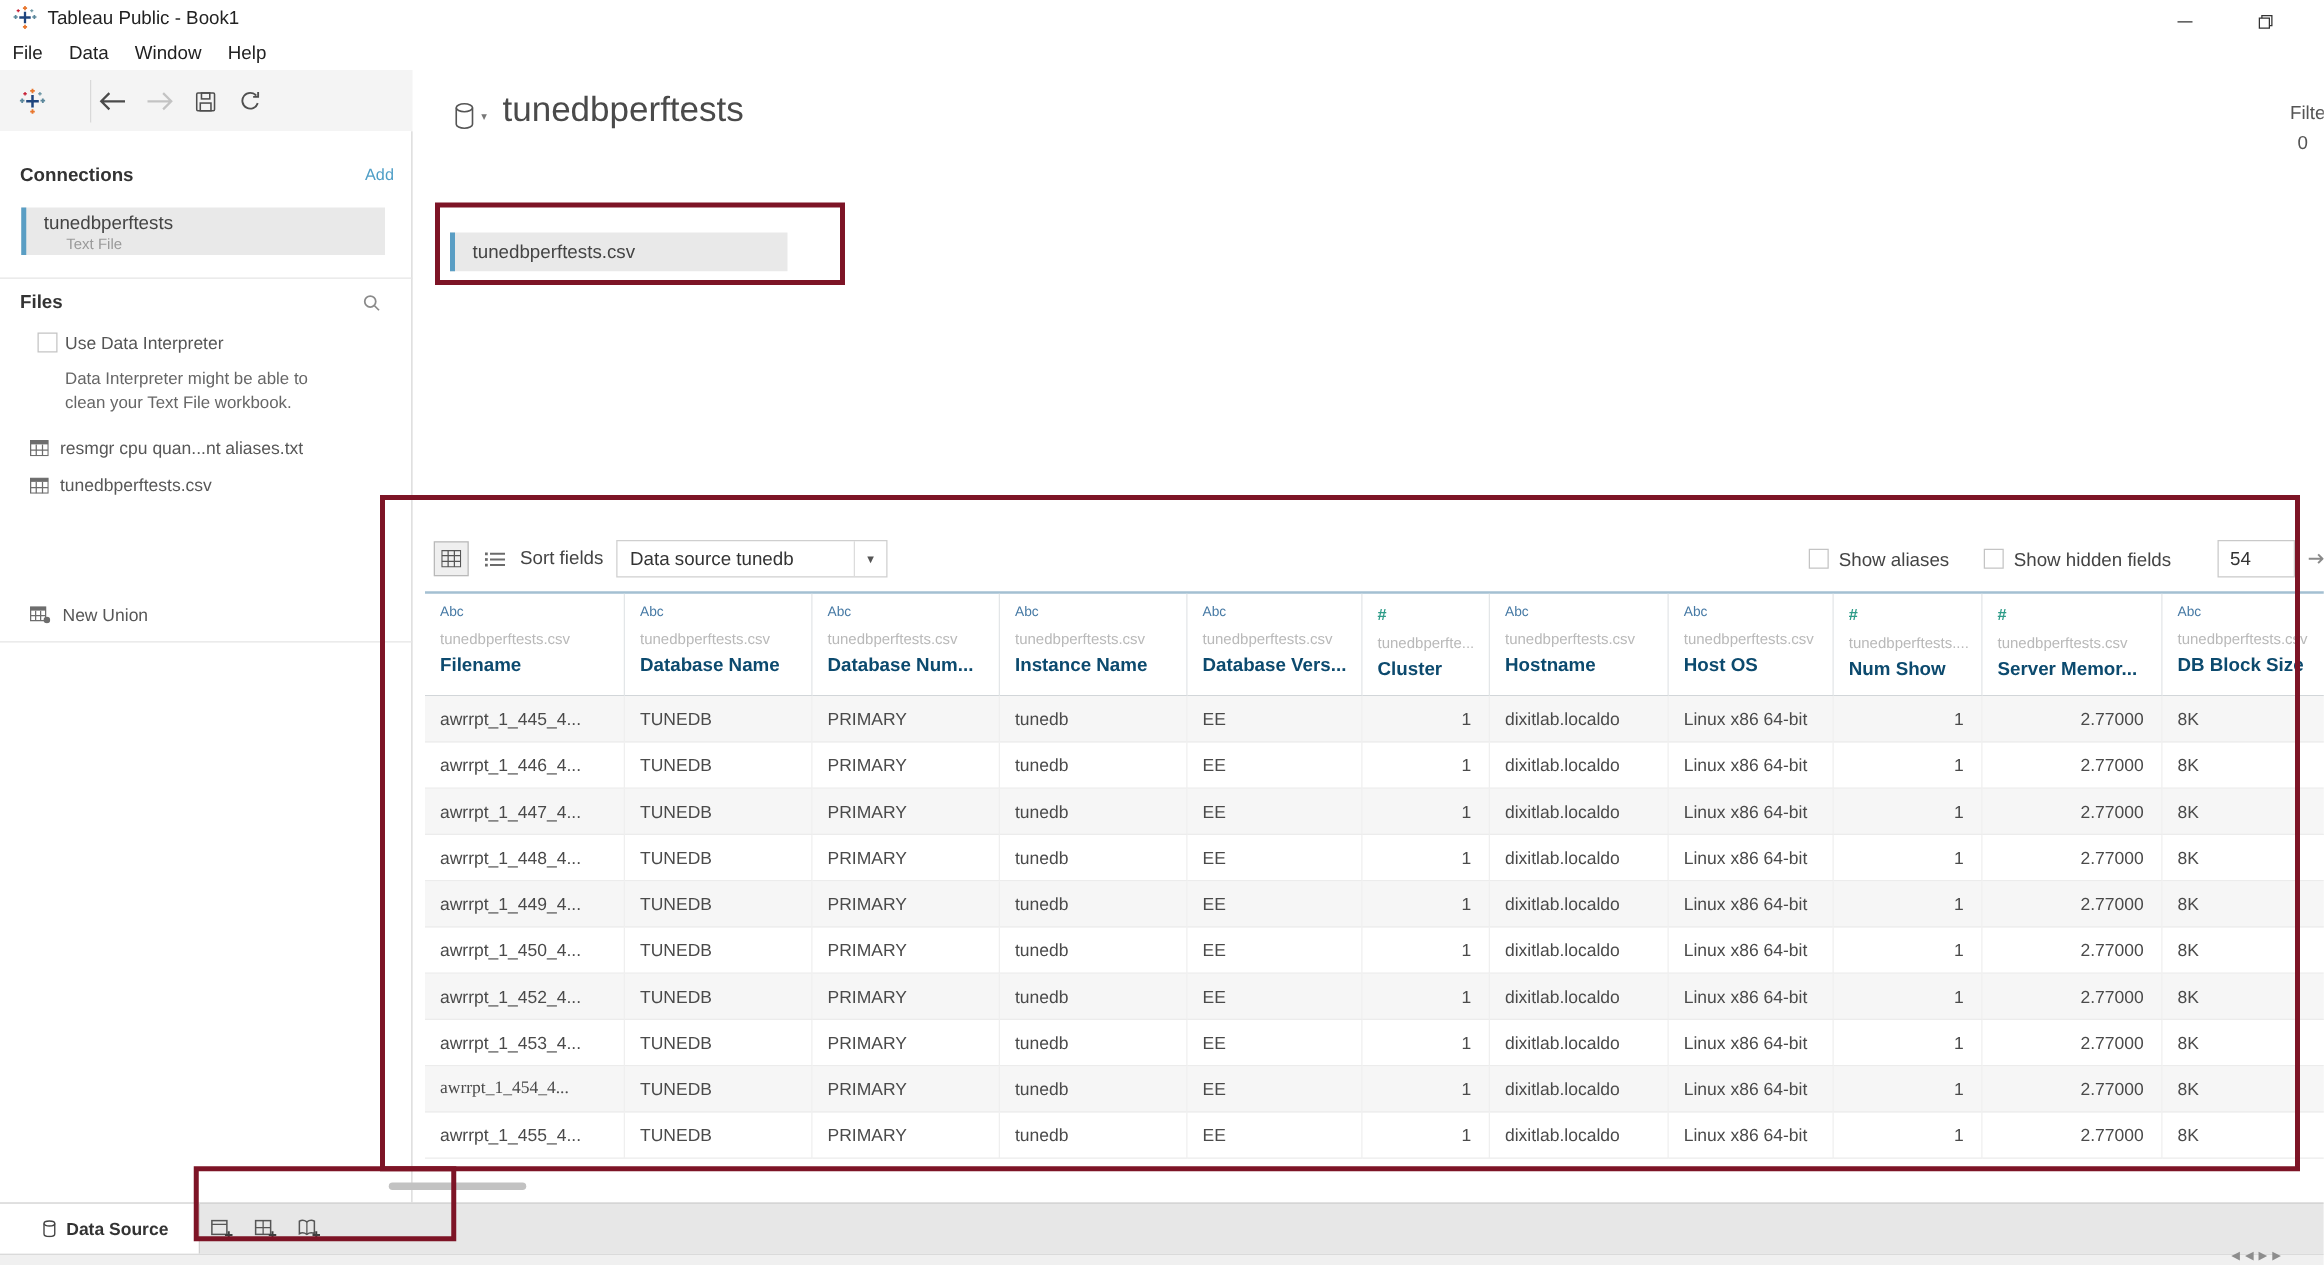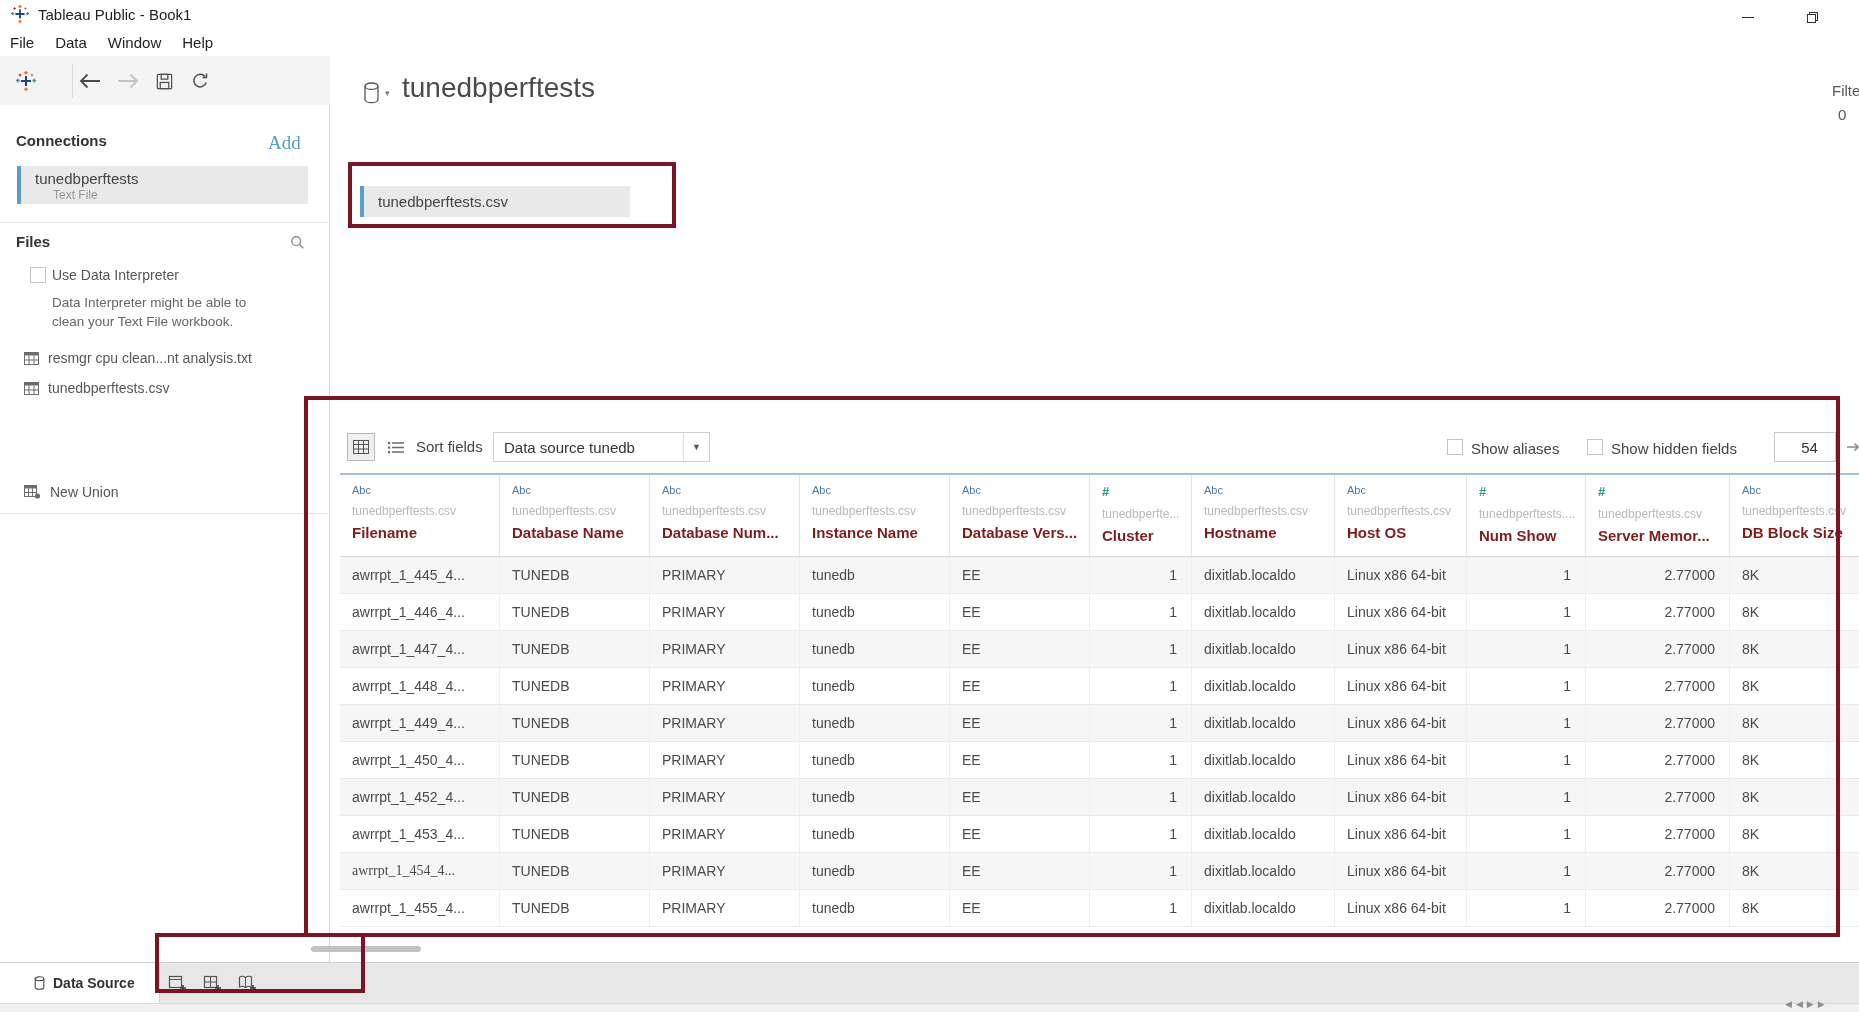--- a/index.html
+++ b/index.html
@@ -18,21 +18,21 @@
   .menubar { position:absolute; left:0; top:29px; width:100%; height:26px; background:#fff; display:flex; align-items:center; padding-left:10px; gap:21px; }
   .menubar .mitem { font-size:15px; color:#222; cursor:default; }
 
   
   .side-toolbar { position:absolute; left:0; top:56px; width:330px; height:49px; background:#f4f4f4; }
   .side-toolbar .sep { position:absolute; left:72px; top:8px; height:34px; border-left:1px solid #d9d9d9; }
   .tb-btn { position:absolute; top:13px; width:28px; height:24px; display:flex; align-items:center; justify-content:center; }
   .sidebar { position:absolute; left:0; top:105px; width:330px; height:857px; background:#fff; border-right:1px solid #d6d6d6; }
   .side-divider { position:absolute; left:0; width:330px; border-top:1px solid #e5e5e5; }
   .sec-header { position:absolute; left:16px; font-size:15px; font-weight:bold; color:#333; }
-  .add-link { position:absolute; left:268px; font-size:19px;font-family:Liberation Serif, serif; }
+  .add-link { position:absolute; left:292px; font-size:13px; }
   .conn-item { position:absolute; left:17px; top:61px; width:291px; height:38px; background:#e9e9e9; border-left:4px solid #5a9ec4; padding:4px 0 0 14px; }
   .conn-name { font-size:15px; color:#444; }
   .conn-type { font-size:12px; color:#9a9a9a; margin:1px 0 0 18px; }
   .search-ico { position:absolute; left:290px; top:130px; }
   .chk { display:inline-block; width:16px; height:16px; border:1px solid #c4c4c4; background:#fff; vertical-align:middle; }
   .interp-row { position:absolute; left:30px; top:160px; }
   .interp-row label { font-size:14px; color:#555; margin-left:6px; vertical-align:middle; }
   .interp-hint { position:absolute; left:52px; top:188px; font-size:13.5px; color:#666; line-height:19px; }
   .file-list { position:absolute; left:24px; top:238px; width:300px; }
   .file-item { height:30px; display:flex; align-items:center; gap:9px; font-size:14px; color:#575757; white-space:nowrap; }
@@ -42,40 +42,40 @@
   .main-title { position:absolute; left:402px; top:72px; font-size:28px; color:#4a4a4a; }
   .db-ico { position:absolute; left:363px; top:82px; }
   .db-caret { position:absolute; left:385px; top:88px; font-size:9px; color:#777; }
   .filters-label { position:absolute; left:1832px; top:82px; font-size:15px; color:#555; white-space:nowrap; }
   .filters-count { position:absolute; left:1838px; top:106px; font-size:15px; color:#555; }
 
   
   .canvas-chip { position:absolute; left:360px; top:186px; width:270px; height:31px; background:#e9e9e9; border-left:4px solid #5a9ec4; display:flex; align-items:center; padding-left:14px; font-size:15px; color:#444; }
 
   
-  .fields-bar { position:absolute; left:340px; top:428px; width:1519px; height:40px; background:#fff;text-align:center; }
+  .fields-bar { position:absolute; left:340px; top:428px; width:1519px; height:40px; background:#fff; }
   .view-btn { position:absolute; top:5px; width:28px; height:28px; display:flex; align-items:center; justify-content:center; }
   .view-grid { left:7px; border:1px solid #b9b9b9; background:#efefef; }
   .view-list { left:42px; }
   .sort-label { position:absolute; left:76px; top:10px; font-size:15px; color:#444; }
   .sort-dd { position:absolute; left:153px; top:4px; width:217px; height:30px; border:1px solid #cfcfcf; background:#fff; }
   .sort-dd .val { position:absolute; left:10px; top:6px; font-size:15px; color:#333; }
   .sort-dd .arrow { position:absolute; right:0; top:0; width:26px; height:28px; border-left:1px solid #dcdcdc; display:flex; align-items:center; justify-content:center; font-size:9px; color:#555; }
   .fb-check { position:absolute; top:11px; }
   .fb-label { position:absolute; top:12px; font-size:15px; color:#444; white-space:nowrap; }
   .count-box { position:absolute; left:1434px; top:4px; width:62px; height:30px; border:1px solid #c9c9c9; font-size:15px; color:#333; padding:6px 0 0 9px; }
   .rows-arrow { position:absolute; left:1506px; top:13px; color:#8a8a8a; }
 
   
   .grid-header { position:absolute; left:340px; top:473px; display:flex; width:1525px; border-top:2px solid #a4c0d2; background:#fff; }
   .hcell { height:82px; padding:9px 0 0 12px; border-right:1px solid #e3e6e8; border-bottom:1px solid #d2d6d9; overflow:hidden; white-space:nowrap; }
   .ctype.str { font-size:11px; color:#477aa5; }
   .ctype.num { font-size:13px; font-weight:bold; color:#2e9c89; }
   .csrc { font-size:12px; color:#b9b9b9; margin-top:8px; }
-  .cname { font-size:15px; font-weight:bold; color:#7f1d1d; margin-top:6px; }
+  .cname { font-size:15px; font-weight:bold; color:#0c4a6e; margin-top:6px; }
   .grid-body { position:absolute; left:340px; top:557px; width:1525px; }
   .grow { display:flex; height:37px; }
   .grow.odd { background:#f6f6f6; }
   .gcell { height:37px; line-height:36px; font-size:14px; color:#4a4a4a; padding-left:12px; border-right:1px solid #efefef; border-bottom:1px solid #ececec; overflow:hidden; white-space:nowrap; }
   .gcell.num { text-align:right; padding-left:0; padding-right:14px; }
   .hscroll-thumb { position:absolute; left:311px; top:946px; width:110px; height:6px; border-radius:3px; background:#c2c2c2; }
 
   
   .tabbar { position:absolute; left:0; top:962px; width:100%; height:41px; background:#e7e7e7; border-top:1px solid #d0d0d0; display:flex; }
   .ds-tab { width:160px; height:100%; background:#fff; border-right:1px solid #d0d0d0; display:flex; align-items:center; gap:8px; padding-left:34px; font-size:14px; font-weight:bold; color:#333; }
@@ -198,21 +198,21 @@
     <div>Data Interpreter might be able to</div>
     <div>clean your Text File workbook.</div>
   </div>
   <div class="file-list">
       <div class="file-item">
         <svg width="15" height="13" viewBox="0 0 15 13">
           <rect x="0.5" y="0.5" width="14" height="12" fill="none" stroke="#6d6d6d"></rect>
           <rect x="0.5" y="0.5" width="14" height="3" fill="#6d6d6d"></rect>
           <path d="M5 3.5v9M10 3.5v9M0.5 8h14" stroke="#6d6d6d"></path>
         </svg>
-        <span>resmgr cpu clean...nt analysis.txt</span>
+        <span>resmgr cpu quan...nt aliases.txt</span>
       </div>
       <div class="file-item">
         <svg width="15" height="13" viewBox="0 0 15 13">
           <rect x="0.5" y="0.5" width="14" height="12" fill="none" stroke="#6d6d6d"></rect>
           <rect x="0.5" y="0.5" width="14" height="3" fill="#6d6d6d"></rect>
           <path d="M5 3.5v9M10 3.5v9M0.5 8h14" stroke="#6d6d6d"></path>
         </svg>
         <span>tunedbperftests.csv</span>
       </div>
     </div>

